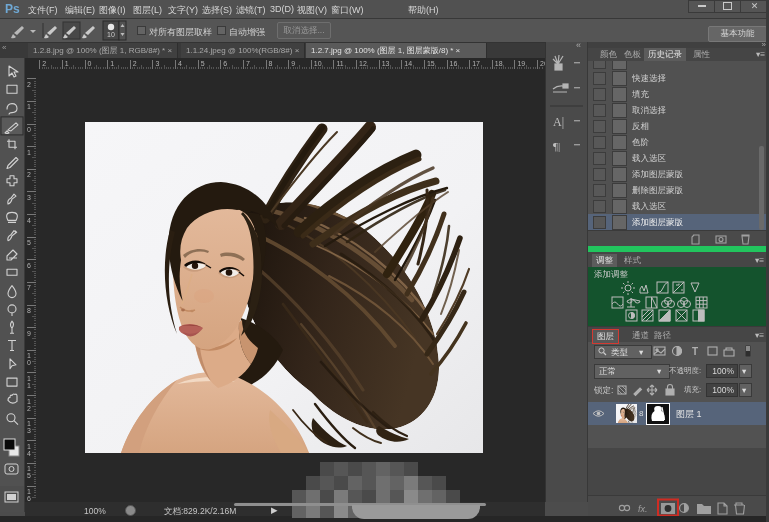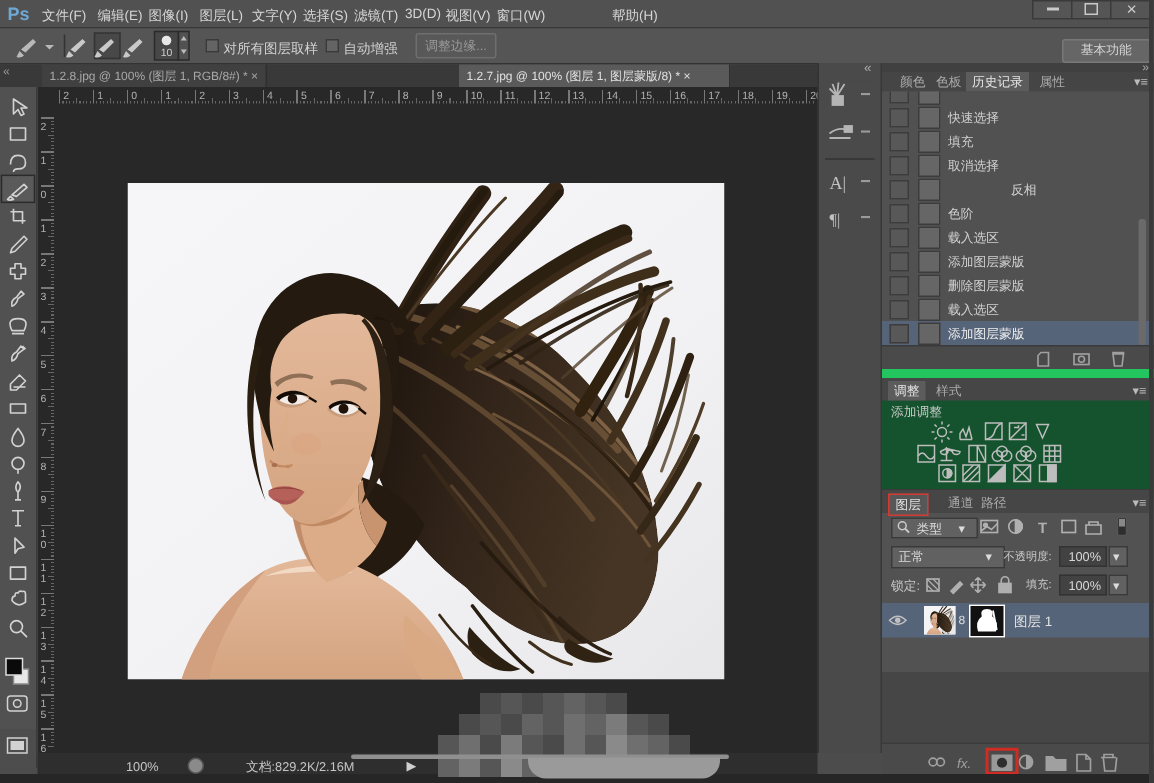--- a/index.html
+++ b/index.html
@@ -78,27 +78,28 @@
     <rect x="103" y="2" width="16" height="19" fill="#474747" stroke="#2b2b2b"></rect>
     <circle cx="111" cy="8" r="3.2" fill="#e8e8e8"></circle>
     <text x="111" y="18" font-size="7" fill="#ccc" text-anchor="middle" font-family="Liberation Sans">10</text>
     <rect x="119" y="2" width="7" height="19" fill="#525252" stroke="#2b2b2b"></rect>
     <path d="M120.5 8 l4 0 l-2 -3 Z M120.5 14 l4 0 l-2 3 Z" fill="#bbb"></path>
   </svg>
   <div class="cb" style="left:137px;top:26px;"></div>
   <span class="obx" style="left:149px;top:26px;">对所有图层取样</span>
   <div class="cb" style="left:217px;top:26px;"></div>
   <span class="obx" style="left:229px;top:26px;">自动增强</span>
-  <div class="a" id="adjedge">调整边缘...</div>
+  <div class="a" id="adjedge">取消选择...</div>
   <div class="a" id="jiben">基本功能</div>
 
   <div class="a" id="tabbar"></div>
   <span class="a" style="left:2px;top:43px;font-size:8px;color:#999;">«</span>
   <div class="a" style="left:545px;top:42px;width:1px;height:460px;background:#333;"></div>
   <div class="tab" style="left:28px;">1.2.8.jpg @ 100% (图层 1, RGB/8#) * ×</div>
+  <div class="tab" style="left:181px;">1.1.24.jpeg @ 100%(RGB/8#) ×</div>
   <div class="tab act" style="left:306px;padding-right:26px;">1.2.7.jpg @ 100% (图层 1, 图层蒙版/8) * ×</div>
 
   <div class="a" id="canvasarea"></div>
   <svg class="a" style="left:25px;top:58px;" width="520" height="11" viewBox="0 0 520 11" id="hrulersvg">
       <line x1="14.740000000000002" y1="2" x2="14.740000000000002" y2="11" stroke="#787878" stroke-width="1" shape-rendering="crispEdges"></line>
       <text x="17.240000000000002" y="8" font-size="7" fill="#b2b2b2" font-family="Liberation Sans">2</text>
       <line x1="17.003" y1="9" x2="17.003" y2="11" stroke="#666" stroke-width="0.7" shape-rendering="crispEdges"></line>
       <line x1="19.266000000000002" y1="9" x2="19.266000000000002" y2="11" stroke="#666" stroke-width="0.7" shape-rendering="crispEdges"></line>
       <line x1="21.529000000000003" y1="9" x2="21.529000000000003" y2="11" stroke="#666" stroke-width="0.7" shape-rendering="crispEdges"></line>
       <line x1="23.792" y1="9" x2="23.792" y2="11" stroke="#666" stroke-width="0.7" shape-rendering="crispEdges"></line>
@@ -772,21 +773,21 @@
         <span style="position:absolute;left:44px;top:3px;font-size:8.5px;color:#d0d0d0;">取消选择</span>
       </div>
       <div style="position: absolute; left: 0px; top: 25px; width: 181px; height: 16px;">
         <div style="position:absolute;left:5px;top:2px;width:11px;height:11px;background:#585858;border:1px solid #3c3c3c;"></div>
         <div style="position:absolute;left:24px;top:1px;width:13px;height:13px;background:#666;border:1px solid #3c3c3c;"></div>
         <span style="position:absolute;left:44px;top:3px;font-size:8.5px;color:#d0d0d0;">填充</span>
       </div>
       <div style="position: absolute; left: 0px; top: 57px; width: 181px; height: 16px;">
         <div style="position:absolute;left:5px;top:2px;width:11px;height:11px;background:#585858;border:1px solid #3c3c3c;"></div>
         <div style="position:absolute;left:24px;top:1px;width:13px;height:13px;background:#666;border:1px solid #3c3c3c;"></div>
-        <span style="position:absolute;left:44px;top:3px;font-size:8.5px;color:#d0d0d0;margin-left:42px;">反相</span>
+        <span style="position:absolute;left:44px;top:3px;font-size:8.5px;color:#d0d0d0;">反相</span>
       </div>
       <div style="position: absolute; left: 0px; top: 73px; width: 181px; height: 16px;">
         <div style="position:absolute;left:5px;top:2px;width:11px;height:11px;background:#585858;border:1px solid #3c3c3c;"></div>
         <div style="position:absolute;left:24px;top:1px;width:13px;height:13px;background:#666;border:1px solid #3c3c3c;"></div>
         <span style="position:absolute;left:44px;top:3px;font-size:8.5px;color:#d0d0d0;">色阶</span>
       </div>
       <div style="position: absolute; left: 0px; top: 89px; width: 181px; height: 16px;">
         <div style="position:absolute;left:5px;top:2px;width:11px;height:11px;background:#585858;border:1px solid #3c3c3c;"></div>
         <div style="position:absolute;left:24px;top:1px;width:13px;height:13px;background:#666;border:1px solid #3c3c3c;"></div>
         <span style="position:absolute;left:44px;top:3px;font-size:8.5px;color:#d0d0d0;">载入选区</span>

